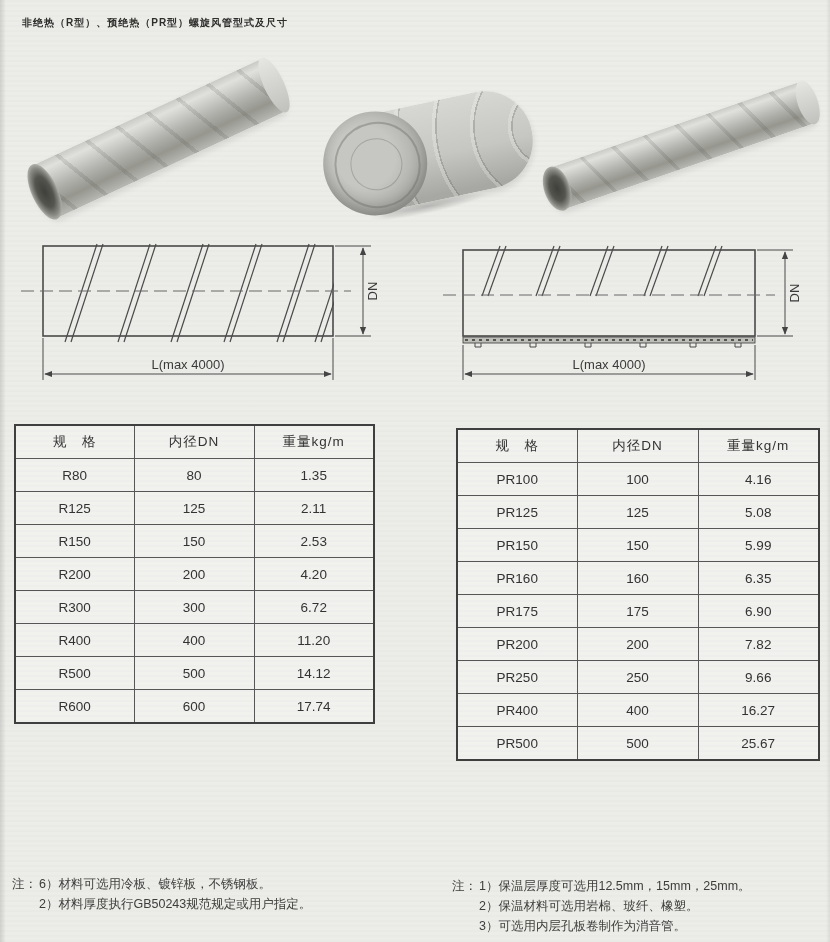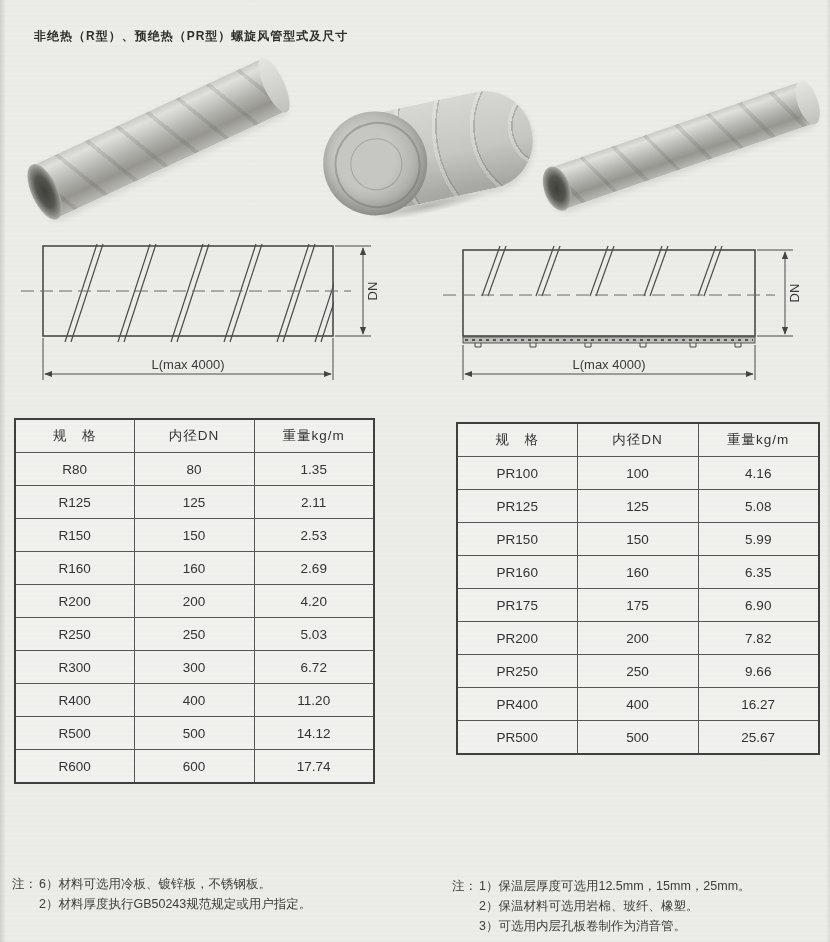--- a/index.html
+++ b/index.html
@@ -14,22 +14,22 @@
     background:
       repeating-linear-gradient(0deg, rgba(0,0,0,0.012) 0 2px, rgba(255,255,255,0.012) 2px 5px),
       #ecece9;
   }
   .page::before{content:'';position:absolute;left:0;top:0;bottom:0;width:6px;
     background:linear-gradient(90deg, rgba(0,0,0,0.12), rgba(0,0,0,0));}
   .page::after{content:'';position:absolute;right:0;top:0;bottom:0;width:4px;
     background:linear-gradient(270deg, rgba(0,0,0,0.07), rgba(0,0,0,0));}
 
   .title{
-    position:absolute;left:18px;top:12px;margin:16px;
-    font-size:12px;font-weight:bold;letter-spacing:1px;color:#2e2e2c;text-align:center;
+    position:absolute;left:18px;top:12px;margin:4px;
+    font-size:10px;font-weight:bold;letter-spacing:1px;color:#2e2e2c;text-align:center;
   }
 
   
   .photo{position:absolute;}
   .tube{position:absolute;
     background:
       repeating-linear-gradient(64deg, rgba(50,50,46,0) 0 26px, rgba(50,50,46,0.12) 26px 30px),
       linear-gradient(to bottom,#c9c9c5 0%,#e0e0dc 14%,#b7b7b3 45%,#96968f 75%,#b8b8b4 100%);
     border-radius:12px/50%;
     box-shadow:0 3px 6px rgba(0,0,0,0.10);
@@ -59,21 +59,21 @@
     border:1.5px solid rgba(105,105,99,0.35);}
   .cyl-shadow{position:absolute;left:34px;bottom:-8px;width:120px;height:14px;border-radius:50%;
     background:radial-gradient(closest-side, rgba(0,0,0,0.18), rgba(0,0,0,0));}
 
   
   .diag{position:absolute;}
   .diag text{font-family:"Liberation Sans","DejaVu Sans",sans-serif;fill:#3a3a3a;}
 
   
   table.spec{position:absolute;border-collapse:collapse;table-layout:fixed;
-    border:2px solid #3f3f3f;background:rgba(255,255,255,0.25);}
+    border:2px solid #3f3f3f;background:rgba(255,255,255,0.25);margin-top:6px;}
   table.spec th,table.spec td{
     border:1px solid #565656;text-align:center;vertical-align:middle;
     font-size:13.5px;font-weight:normal;color:#333;height:32px;padding:0;}
   table.spec th{letter-spacing:1px;}
   .tbl-left{left:14px;top:418px;width:359px;}
   .tbl-right{left:456px;top:422px;width:362px;}
 
   
   .notes{position:absolute;font-size:12.5px;line-height:20px;color:#3d3d3b;display:flex;}
   .notes-prefix{white-space:nowrap;margin-right:2px;}
@@ -223,33 +223,23 @@
           <td>R125</td>
           <td>125</td>
           <td>2.11</td>
         </tr>
         <tr>
           <td>R150</td>
           <td>150</td>
           <td>2.53</td>
         </tr>
         <tr>
-          <td>R160</td>
-          <td>160</td>
-          <td>2.69</td>
-        </tr>
-        <tr>
           <td>R200</td>
           <td>200</td>
           <td>4.20</td>
-        </tr>
-        <tr>
-          <td>R250</td>
-          <td>250</td>
-          <td>5.03</td>
         </tr>
         <tr>
           <td>R300</td>
           <td>300</td>
           <td>6.72</td>
         </tr>
         <tr>
           <td>R400</td>
           <td>400</td>
           <td>11.20</td>

